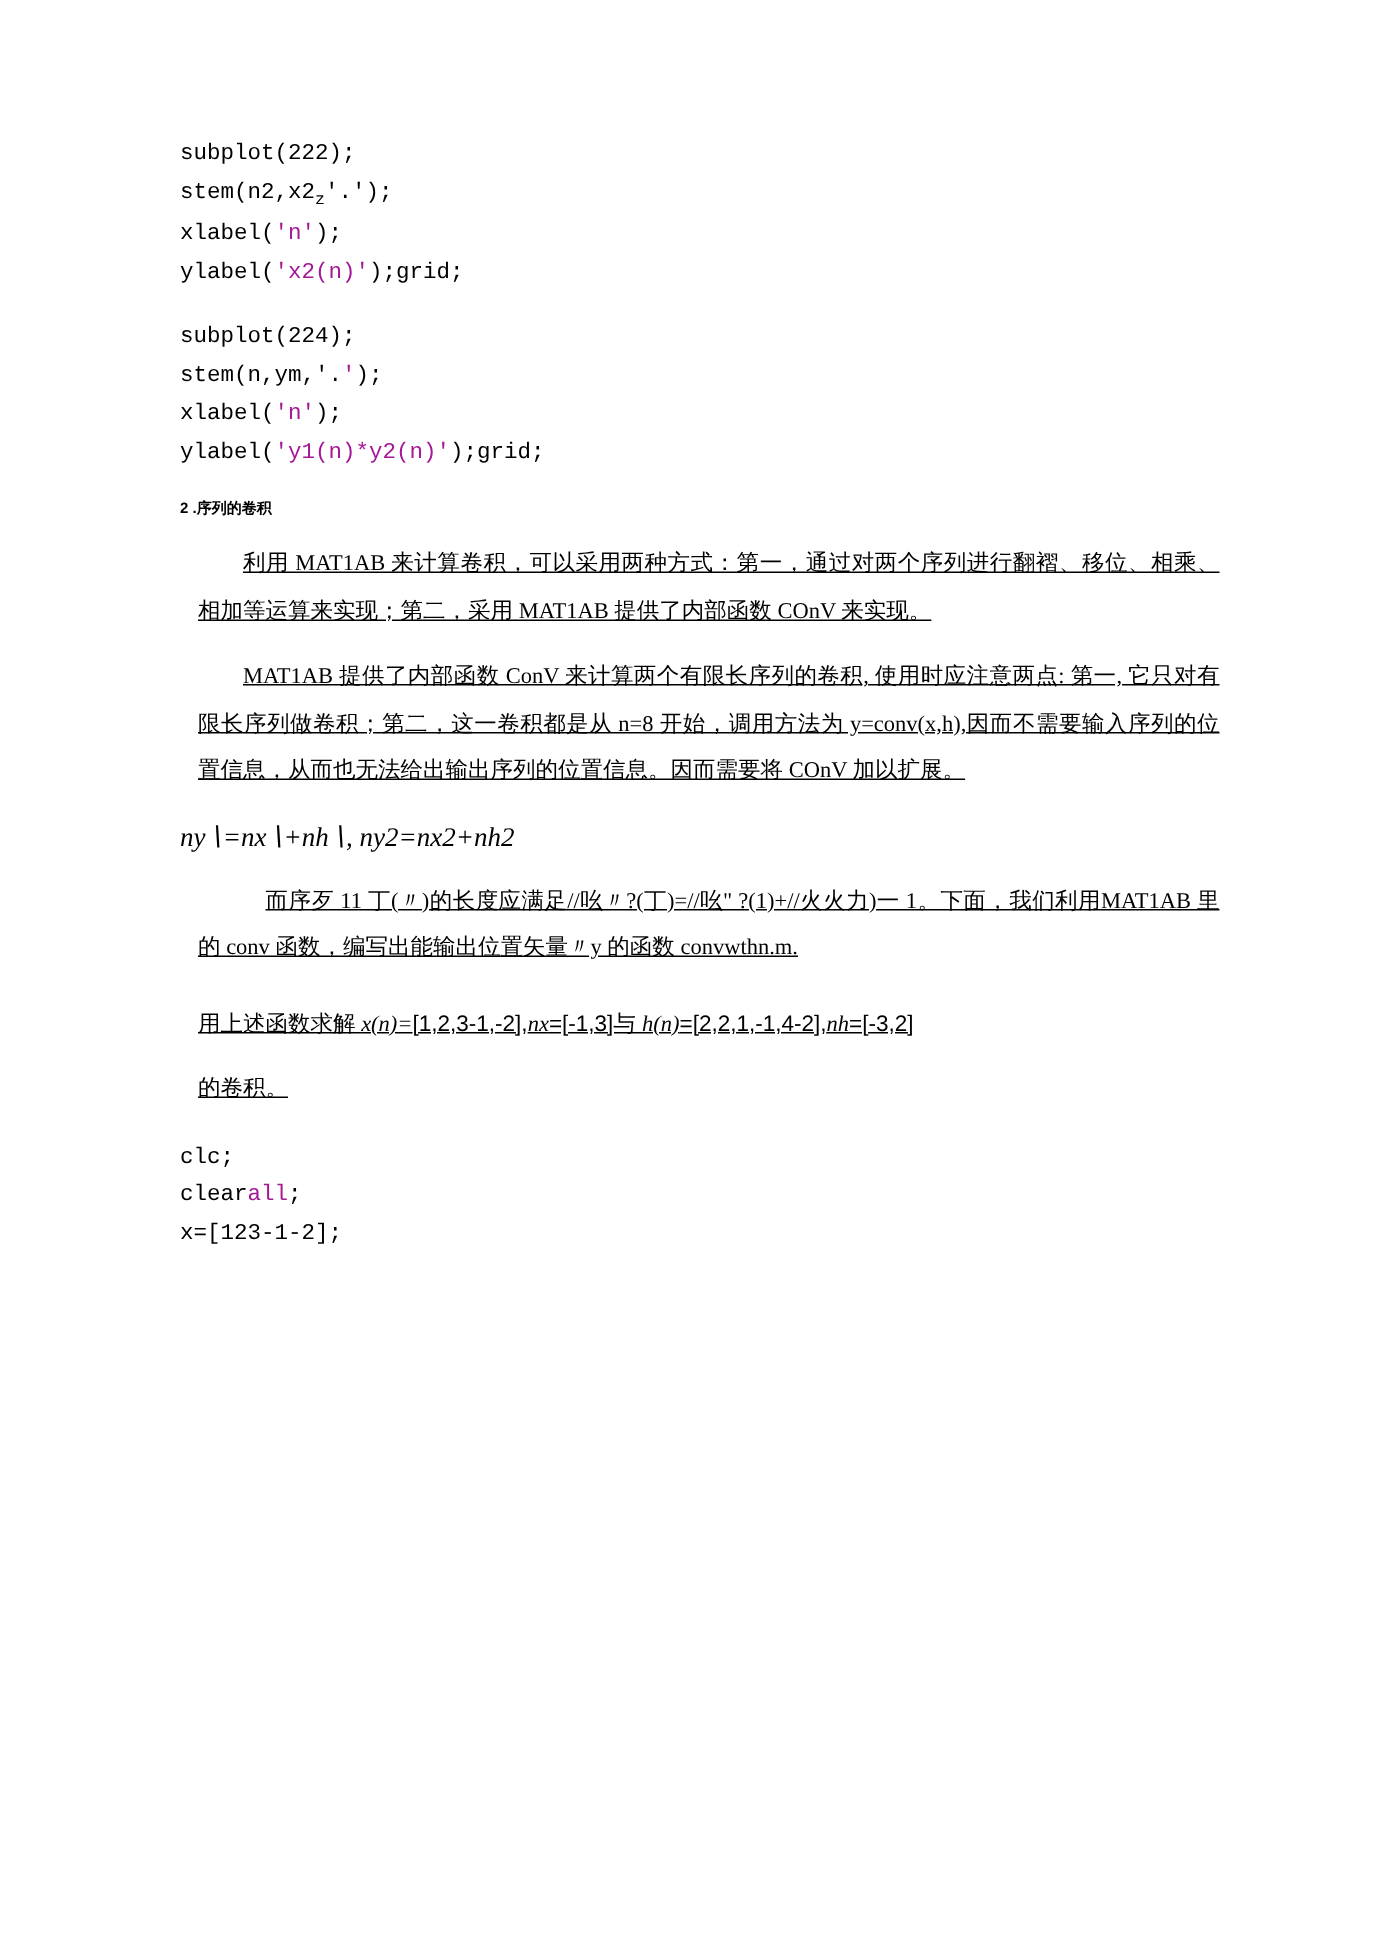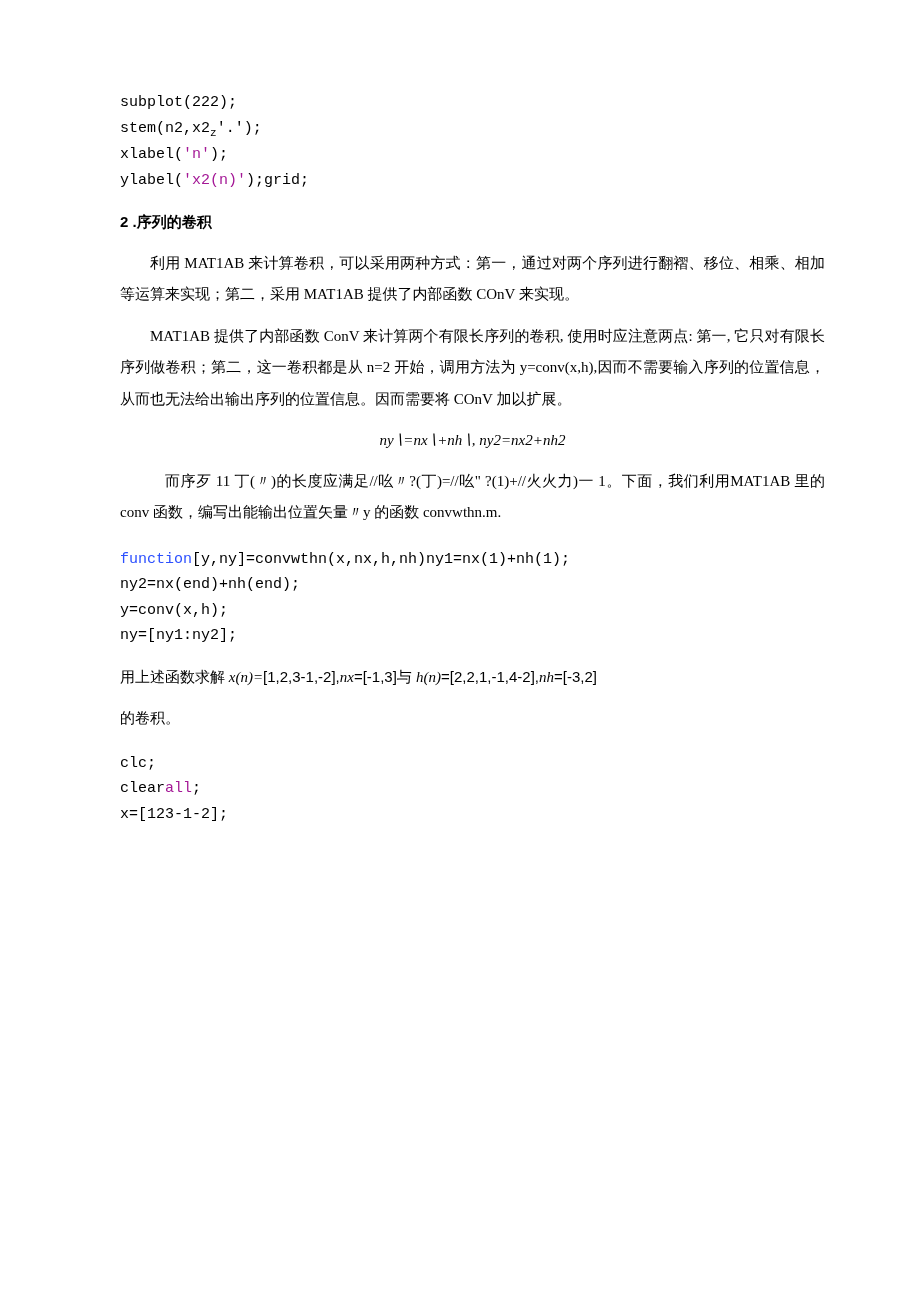--- a/index.html
+++ b/index.html
@@ -22,67 +22,68 @@
     font-size: 15px;
     line-height: 1.7;
     white-space: pre;
     margin-bottom: 18px;
   }
   .str { color: #a41896; } 
   .kw  { color: #2b4fff; } 
   .heading {
     font-family: "Microsoft YaHei", Arial, sans-serif;
     font-weight: bold;
-    font-size: 15px;
+    font-size: 10px;
     margin: 10px 0 14px 0;
   }
   .prose {
     font-size: 15px;
     line-height: 2.1;
     text-align: justify;
-    margin: 0;
+    margin: 12px;
+    text-decoration: underline;
   }
   .sans { font-family: "Microsoft YaHei", Arial, sans-serif; }
   .indent { text-indent: 2em; }
   .formula {
     font-style: italic;
-    text-align: center;
+    text-align: left;
     margin: 14px 0 14px 0;
     font-family: "Times New Roman", serif;
-    font-size: 15px;
+    font-size: 18px;
   }
   .para-block { margin-bottom: 10px; }
 </style>
 </head>
 <body>
 
 <div class="page">
 
   <div class="code"><span>subplot(222);</span>
 <span><span>stem(n2,x2</span><sub style="font-size:11px;">z</sub><span>'.');</span></span>
 <span><span>xlabel(</span><span class="str">'n'</span><span>);</span></span>
 <span><span>ylabel(</span><span class="str">'x2(n)'</span><span>);grid;</span></span></div>
 
 
+  <div class="code"><span>subplot(224);</span>
+<span><span>stem(n,ym,'.</span><span class="str">'</span><span>);</span></span>
+<span><span>xlabel(</span><span class="str">'n'</span><span>);</span></span>
+<span><span>ylabel(</span><span class="str">'y1(n)*y2(n)'</span><span>);grid;</span></span></div>
 
   <div class="heading">2 .序列的卷积</div>
 
   <p class="prose indent para-block">利用 MAT1AB 来计算卷积，可以采用两种方式：第一，通过对两个序列进行翻褶、移位、相乘、相加等运算来实现；第二，采用 MAT1AB 提供了内部函数 COnV 来实现。</p>
-  <p class="prose indent para-block">MAT1AB 提供了内部函数 ConV 来计算两个有限长序列的卷积, 使用时应注意两点: 第一, 它只对有限长序列做卷积；第二，这一卷积都是从 n=2 开始，调用方法为 y=conv(x,h),因而不需要输入序列的位置信息，从而也无法给出输出序列的位置信息。因而需要将 COnV 加以扩展。</p>
+  <p class="prose indent para-block">MAT1AB 提供了内部函数 ConV 来计算两个有限长序列的卷积, 使用时应注意两点: 第一, 它只对有限长序列做卷积；第二，这一卷积都是从 n=8 开始，调用方法为 y=conv(x,h),因而不需要输入序列的位置信息，从而也无法给出输出序列的位置信息。因而需要将 COnV 加以扩展。</p>
 
 
 
   <div class="formula">ny∖=nx∖+nh∖, ny2=nx2+nh2</div>
 
   <p class="prose para-block" style="text-indent:3em;margin-bottom:18px;">而序歹 11 丁(〃)的长度应满足//吆〃?(丁)=//吆" ?(1)+//火火力)一 1。下面，我们利用MAT1AB 里的 conv 函数，编写出能输出位置矢量〃y 的函数 convwthn.m.</p>
 
-  <div class="code" style="margin-bottom:12px;"><span><span class="kw">function</span><span>[y,ny]=convwthn(x,nx,h,nh)ny1=nx(1)+nh(1);</span></span>
-<span>ny2=nx(end)+nh(end);</span>
-<span>y=conv(x,h);</span>
-<span>ny=[ny1:ny2];</span></div>
 
   <p class="prose para-block">
     <span>用上述函数求解 </span><span style="font-style:italic;font-family:'Times New Roman',serif;">x(n)=</span><span class="sans">[1,2,3-1,-2],</span><span style="font-style:italic;font-family:'Times New Roman',serif;">nx</span><span class="sans">=[-1,3]与 </span><span style="font-style:italic;font-family:'Times New Roman',serif;">h(n)</span><span class="sans">=[2,2,1,-1,4-2],</span><span style="font-style:italic;font-family:'Times New Roman',serif;">nh</span><span class="sans">=[-3,2]</span>
   </p>
 
   <p class="prose para-block" style="margin-bottom:16px;">的卷积。</p>
 
   <div class="code" style="margin-bottom:0;"><span>clc;</span>
 <span><span>clear</span><span class="str">all</span><span>;</span></span>
 <span>x=[123-1-2];</span></div>

